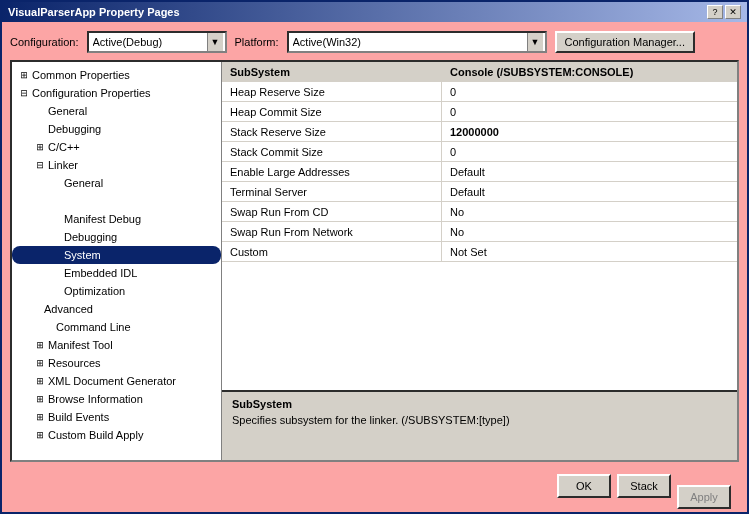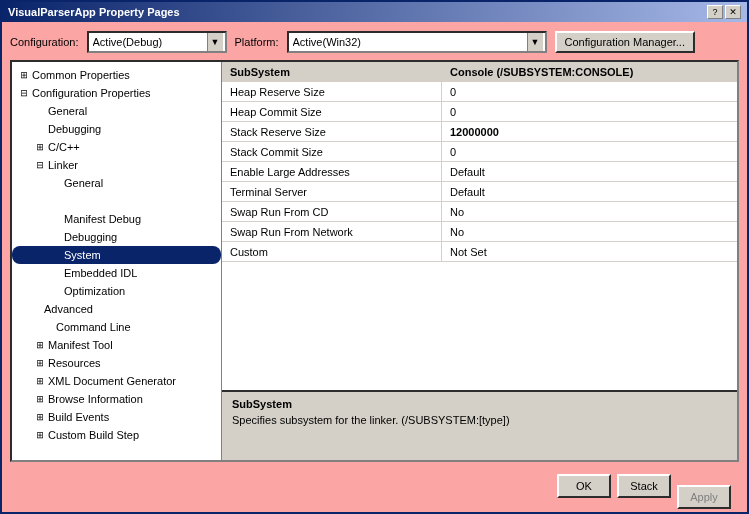--- a/index.html
+++ b/index.html
@@ -337,21 +337,21 @@
           <div class="tree-item" style="padding-left: 20px;">
             <span class="expand-icon">⊞</span>
             <span class="item-label">Browse Information</span>
           </div>
           <div class="tree-item" style="padding-left: 20px;">
             <span class="expand-icon">⊞</span>
             <span class="item-label">Build Events</span>
           </div>
           <div class="tree-item" style="padding-left: 20px;">
             <span class="expand-icon">⊞</span>
-            <span class="item-label">Custom Build Step</span>
+            <span class="item-label">Custom Build Apply</span>
           </div>
         </div>
 
       <div class="content-panel">
         <div class="properties-table">
 
           <div class="prop-row prop-header">
             <div class="prop-name">SubSystem</div>
             <div class="prop-value bold">Console (/SUBSYSTEM:CONSOLE)</div>
           </div>

